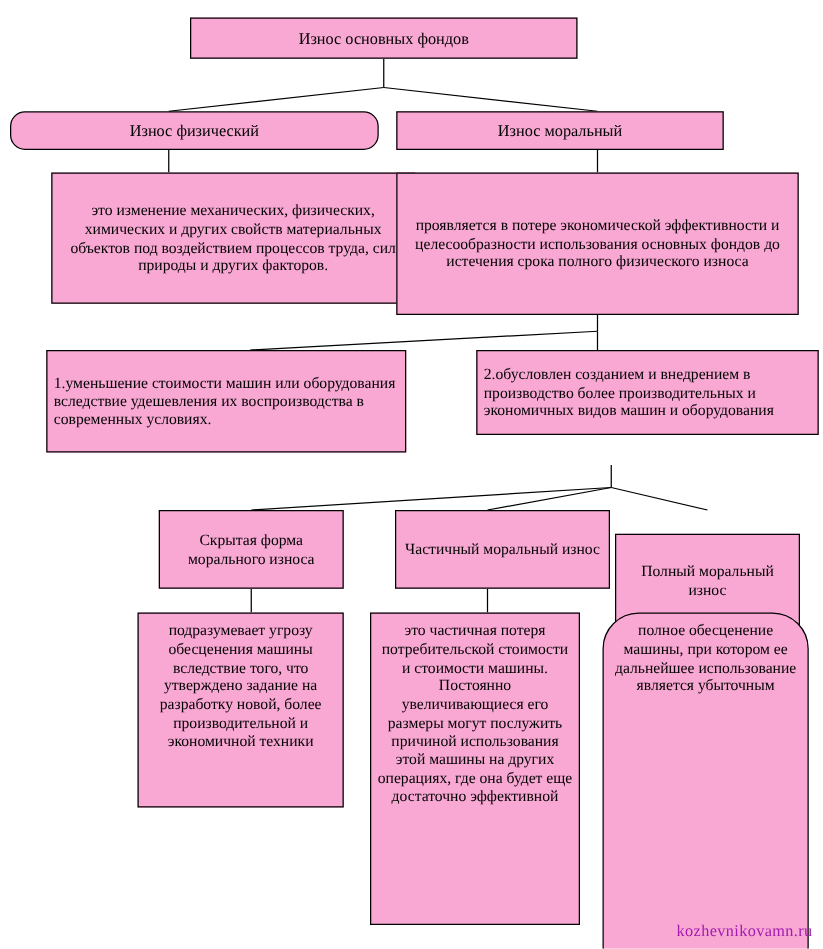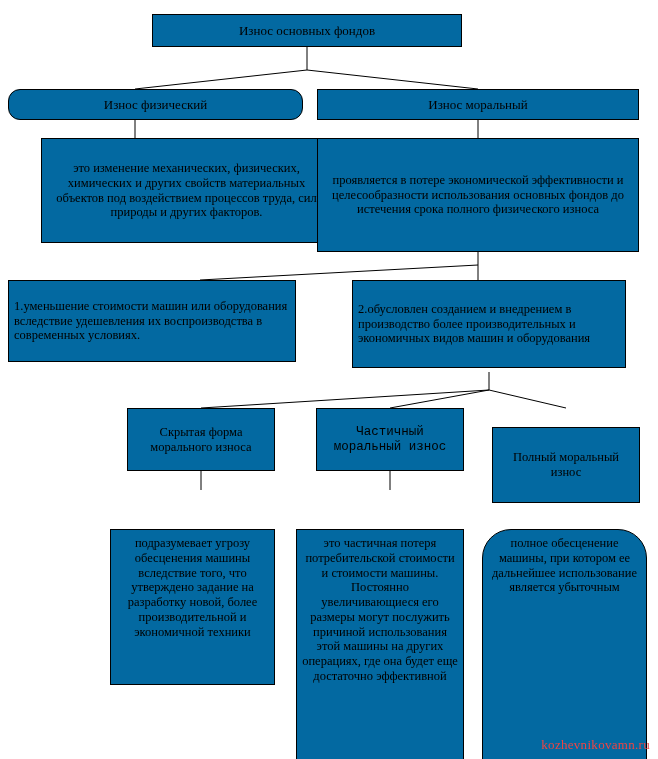--- a/index.html
+++ b/index.html
@@ -23,45 +23,45 @@
     left: 0;
     top: 0;
     width: 658px;
     height: 759px;
     pointer-events: none;
   }
   .node {
     position: absolute;
     box-sizing: border-box;
     border: 1px solid #000000;
-    background: #0369a1;
+    background: #f9a8d4;
     display: flex;
     align-items: center;
     justify-content: center;
     text-align: center;
     line-height: 1.18;
     padding: 3px 5px;
     z-index: 2;
   }
   .node span {
     display: block;
     width: 100%;
   }
   .t-center { text-align: center; }
-  .t-left { text-align: left; justify-content: flex-end; }
+  .t-left { text-align: left; justify-content: flex-end; margin-left: 29px; }
   .t-left span { text-align: left; }
   .fs13 { font-size: 13px; }
   .fs125 { font-size: 12.5px; }
-  .align-top { align-items: flex-start; padding-top: 6px; margin-top: 39px; }
+  .align-top { align-items: flex-start; padding-top: 6px; }
   .watermark {
     position: absolute;
     right: 8px;
     bottom: 6px;
     font-size: 13px;
-    color: #ef4444;
+    color: #a21caf;
     font-family: "Liberation Serif", serif;
     letter-spacing: 0.3px;
     z-index: 3;
   }
 </style>
 </head>
 <body>
 
 <div id="canvas">
 
@@ -90,45 +90,45 @@
   </svg>
 
   <div class="node fs13 t-center" style="left:152px; top:14px; width:310px; height:33px;">
     <span>Износ основных фондов</span>
   </div>
 
   <div class="node fs13 t-center" style="left:8px; top:89px; width:295px; height:31px;border-radius:12px;">
     <span>Износ физический</span>
   </div>
 
-  <div class="node fs13 t-center" style="left:317px; top:89px; width:322px; height:31px;">
+  <div class="node fs13 t-center" style="left:317px; top:89px; width:262px; height:31px;">
     <span>Износ моральный</span>
   </div>
 
   <div class="node fs125 t-center" style="left:12px; top:138px; width:291px; height:105px;margin-left:29px;">
     <span>это изменение механических, физических, химических и других свойств материальных объектов под воздействием процессов труда, сил природы и других факторов.</span>
   </div>
 
   <div class="node fs125 t-center" style="left:317px; top:138px; width:322px; height:114px;">
     <span>проявляется в потере экономической эффективности и целесообразности использования основных фондов до истечения срока полного физического износа</span>
   </div>
 
   <div class="node fs125 t-left" style="left:8px; top:280px; width:288px; height:82px;">
     <span>1.уменьшение стоимости машин или оборудования вследствие удешевления их воспроизводства в современных условиях.</span>
   </div>
 
-  <div class="node fs125 t-left" style="left:352px; top:280px; width:274px; height:88px;">
+  <div class="node fs125 t-left" style="left:352px; top:280px; width:274px; height:68px;">
     <span>2.обусловлен созданием и внедрением в производство более производительных и экономичных видов машин и оборудования</span>
   </div>
 
   <div class="node fs125 t-center" style="left:127px; top:408px; width:148px; height:63px;">
     <span>Скрытая форма морального износа</span>
   </div>
 
-  <div class="node fs125 t-center" style="left:316px; top:408px; width:148px; height:63px;font-family:Liberation Mono, monospace;">
+  <div class="node fs125 t-center" style="left:316px; top:408px; width:172px; height:63px;">
     <span>Частичный моральный износ</span>
   </div>
 
   <div class="node fs125 t-center" style="left:492px; top:408px; width:148px; height:76px;margin-top:19px;">
     <span>Полный моральный износ</span>
   </div>
 
   <div class="node fs125 t-center align-top" style="left:110px; top:490px; width:165px; height:156px;">
     <span>подразумевает угрозу обесценения машины вследствие того, что утверждено задание на разработку новой, более производительной и экономичной техники</span>
   </div>

